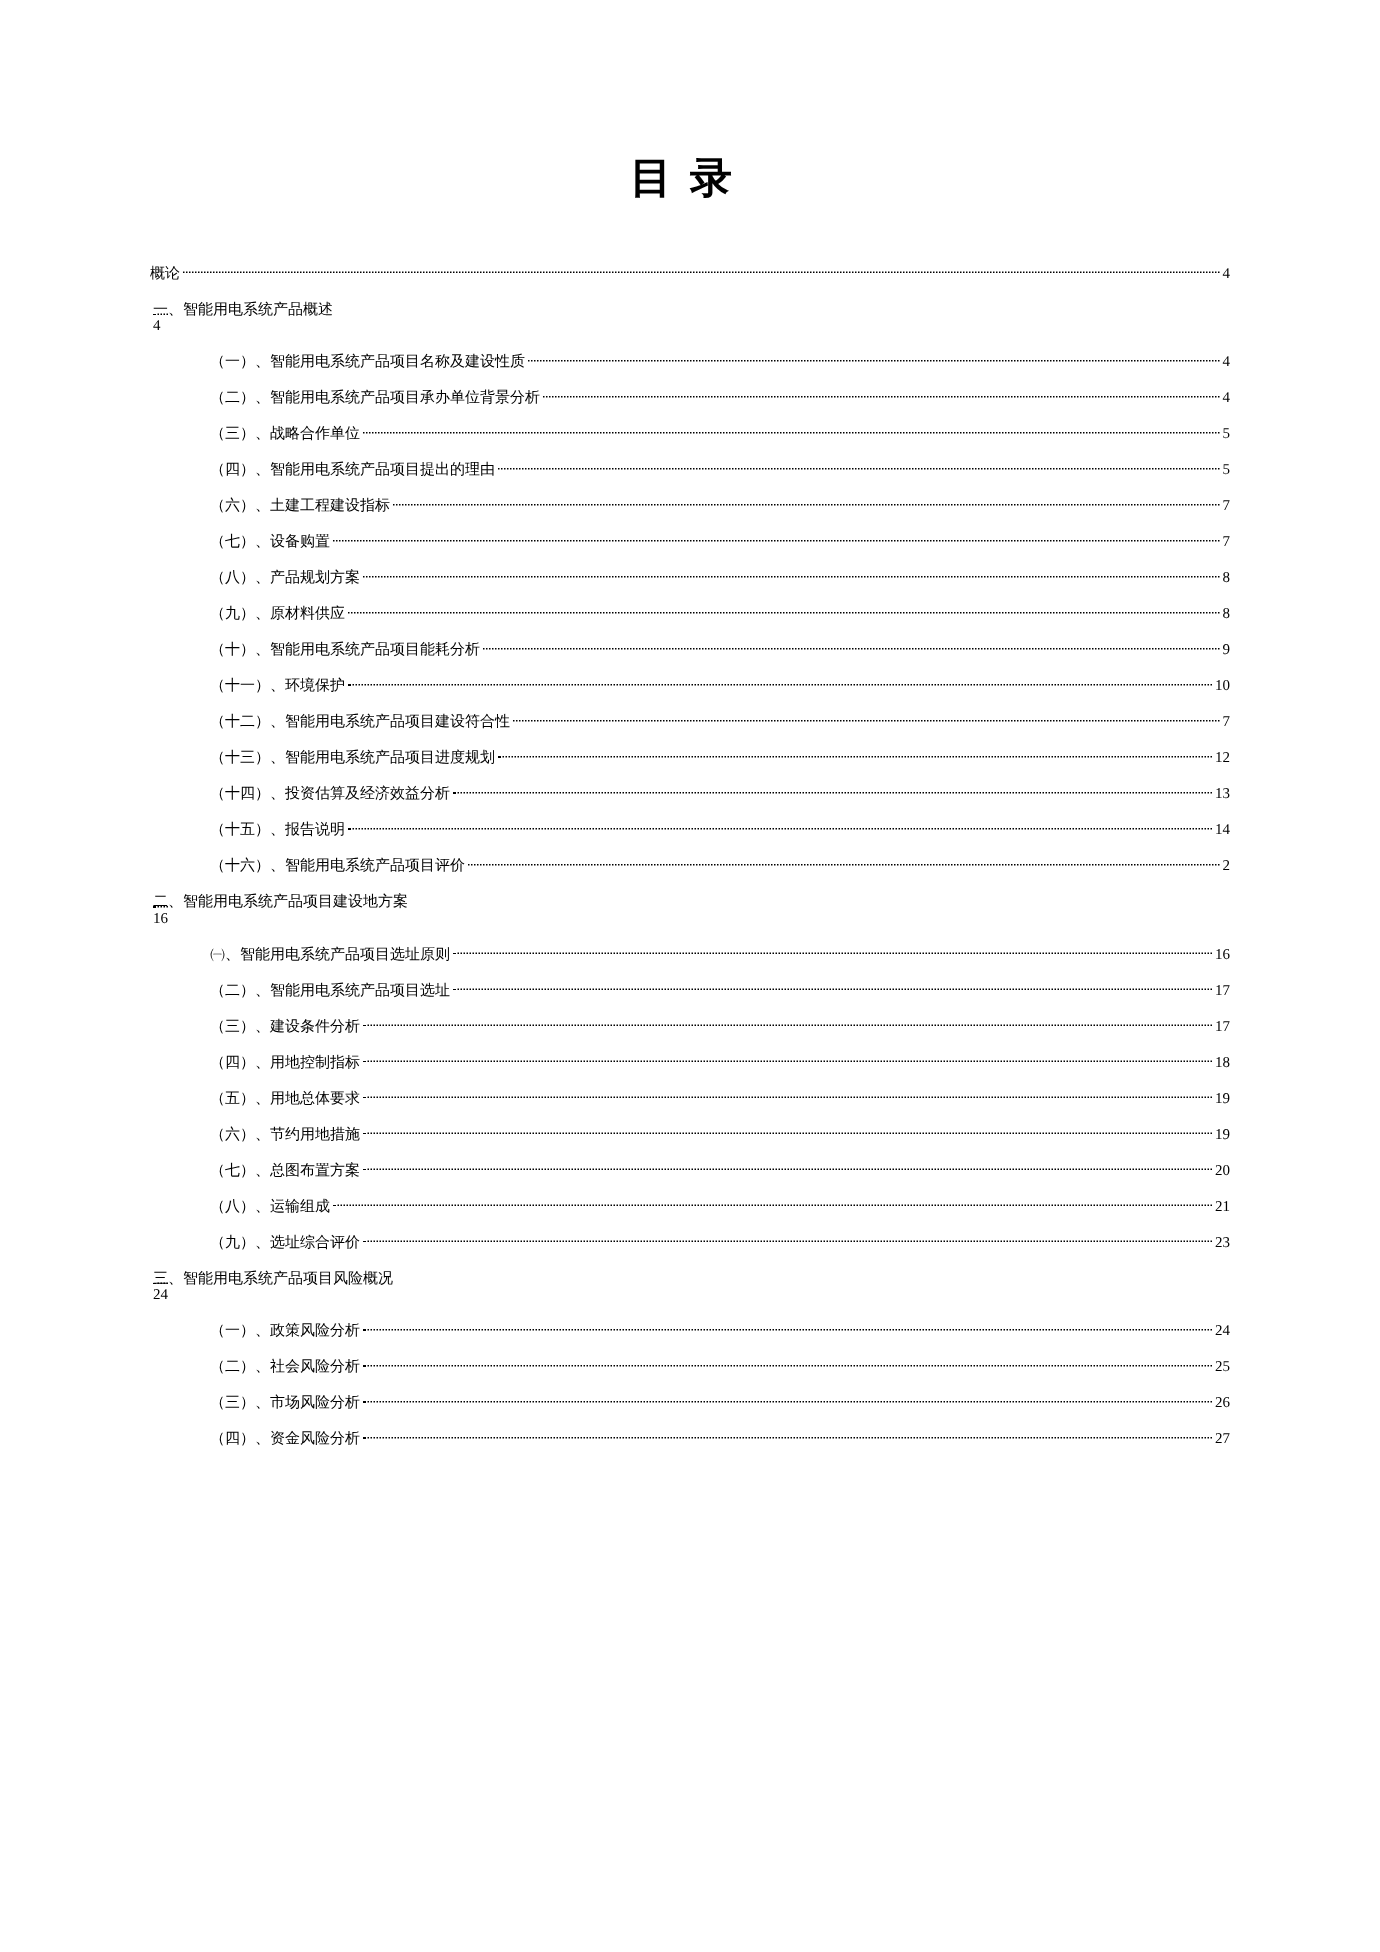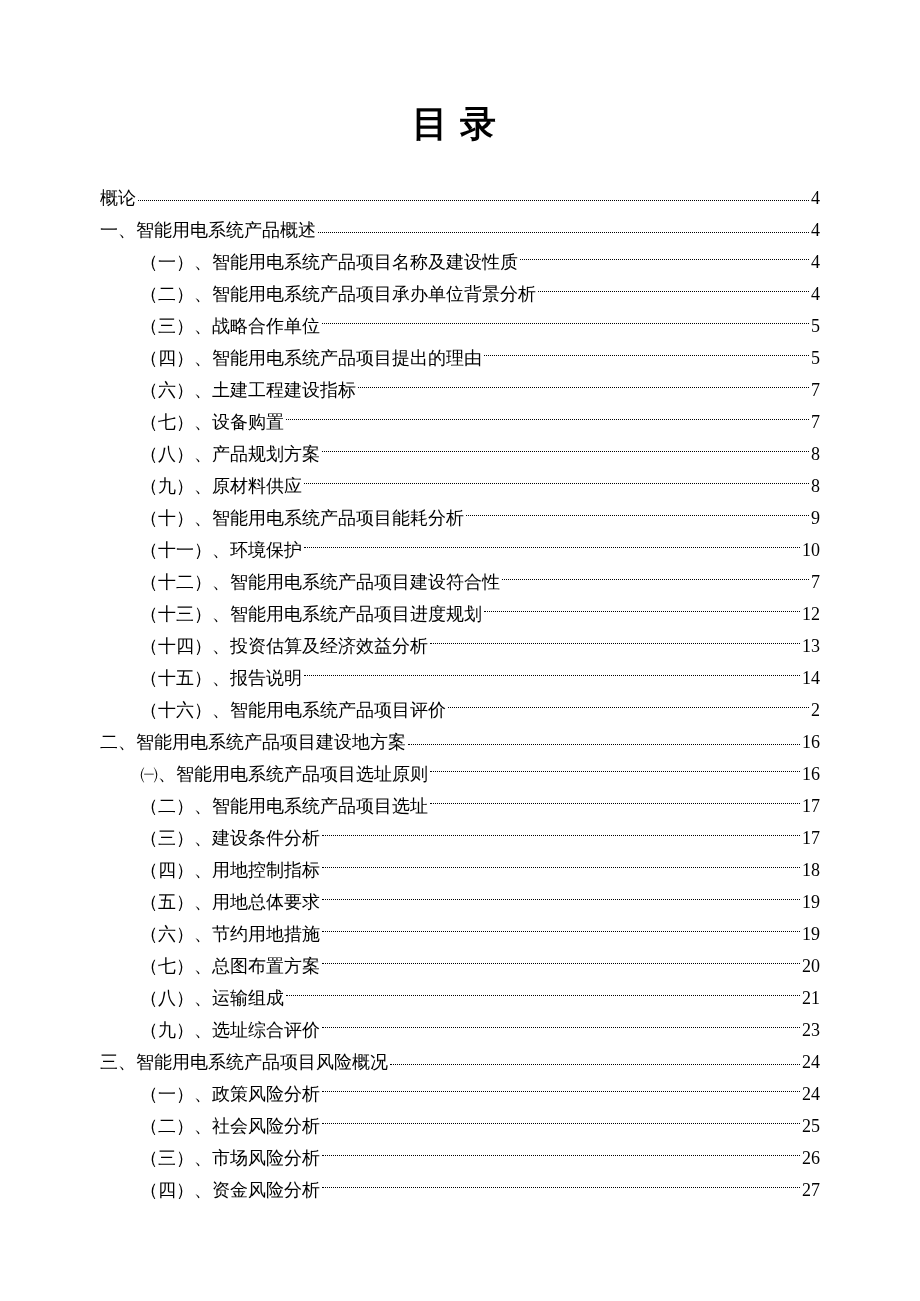--- a/index.html
+++ b/index.html
@@ -10,44 +10,44 @@
     body {
       background: #fff;
       width: 920px;
       height: 1301px;
       font-family: "SimSun", "宋体", serif;
       color: #000;
       padding: 100px 100px 0 100px;
     }
     .title {
       text-align: center;
-      font-size: 36px;
+      font-size: 28px;
       letter-spacing: 12px;
       margin-bottom: 40px;
       font-family: "SimSun", "宋体", serif;
     }
     .toc {
-      font-size: 18px;
+      font-size: 10px;
       line-height: 1.0;
     }
     .toc-entry {
       display: flex;
       align-items: baseline;
       margin-bottom: 14px;
       white-space: nowrap;
     }
     .toc-entry.level-0 {
       margin-left: 0;
     }
     .toc-entry.level-1 {
       margin-left: 0;
+      flex-direction: column;
     }
     .toc-entry.level-2 {
       margin-left: 40px;
-      align-items: center;
     }
     .toc-label {
       flex-shrink: 0;
     }
     .toc-dots {
       flex: 1;
       border-bottom: 1.5px dotted #000;
       margin: 0 2px;
       position: relative;
       top: -3px;

